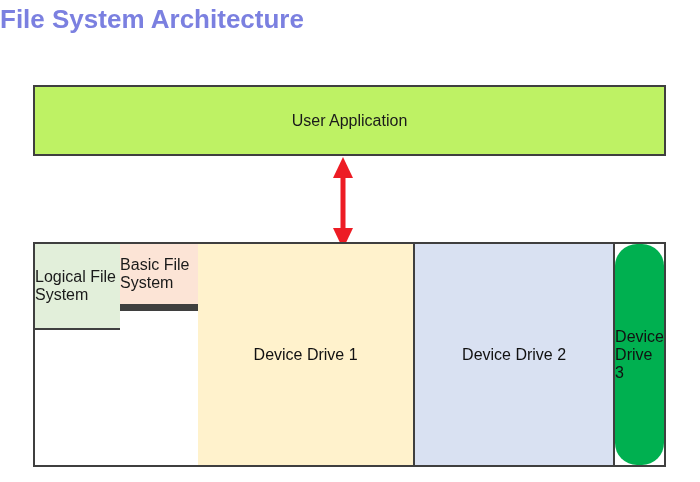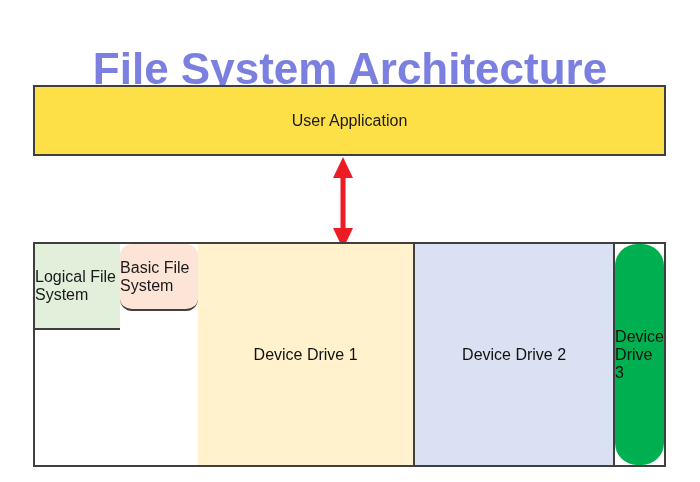--- a/index.html
+++ b/index.html
@@ -8,25 +8,23 @@
     background: #ffffff;
     font-family: "Liberation Sans", sans-serif;
     overflow: hidden;
   }
   .canvas { position: relative; width: 700px; height: 482px; }
 
   .diagram-title {
     position: absolute;
     top: 4px; left: 0;
     width: 100%;
-    text-align: center;
-    font-size: 44px;
+    font-size: 26px;
     font-weight: bold;
     letter-spacing: 0px;
-    margin-top: 40px;
   }
 
   .box {
     position: absolute;
     border: 2px solid #3f3f3f;
     display: flex;
     align-items: center;
     justify-content: center;
     font-size: 16px;
     color: #1a1a1a;
@@ -53,42 +51,42 @@
     flex-direction: row;
   }
   .stack-row {
     display: flex;
     align-items: center;
     justify-content: center;
     font-size: 16px;
     color: #1a1a1a;
   }
   .row-logical { height: 86px; border-bottom: 2px solid #3f3f3f; }
-  .row-basic   { height: 67px; border-bottom: 2px solid #b91c1c; border-radius: 12px; }
+  .row-basic   { height: 67px; border-bottom: 7px solid #b91c1c; }
   .row-devices { flex: 1; display: flex; flex-direction: row; padding: 0; }
   .device-cell {
     display: flex;
     align-items: center;
     justify-content: center;
     font-size: 16px;
     color: #111111;
     height: 100%;
   }
   .device-1 { width: 217px; border-right: 2px solid #3f3f3f; justify-content: center; }
   .device-2 { width: 200px; border-right: 2px solid #3f3f3f; }
   .device-3 { flex: 1; }
 </style>
 </head>
 <body>
 
 <div class="canvas">
 
   <div class="diagram-title" style="color: rgb(123, 128, 224);">File System Architecture</div>
 
-  <div class="box user-app" style="background-color: #fde047; border-color: rgb(63, 63, 63);">
+  <div class="box user-app" style="background-color: #bef264; border-color: rgb(63, 63, 63);">
     <span>User Application</span>
   </div>
 
   <div class="arrow-wrap" style="color: rgb(237, 28, 36);">
     <svg viewBox="0 0 36 92" xmlns="http://www.w3.org/2000/svg" aria-hidden="true">
       <polygon points="18,0 8,21 28,21" fill="currentColor"></polygon>
       <rect x="15.5" y="16" width="5" height="60" fill="currentColor"></rect>
       <polygon points="18,92 8,71 28,71" fill="currentColor"></polygon>
     </svg>
   </div>

